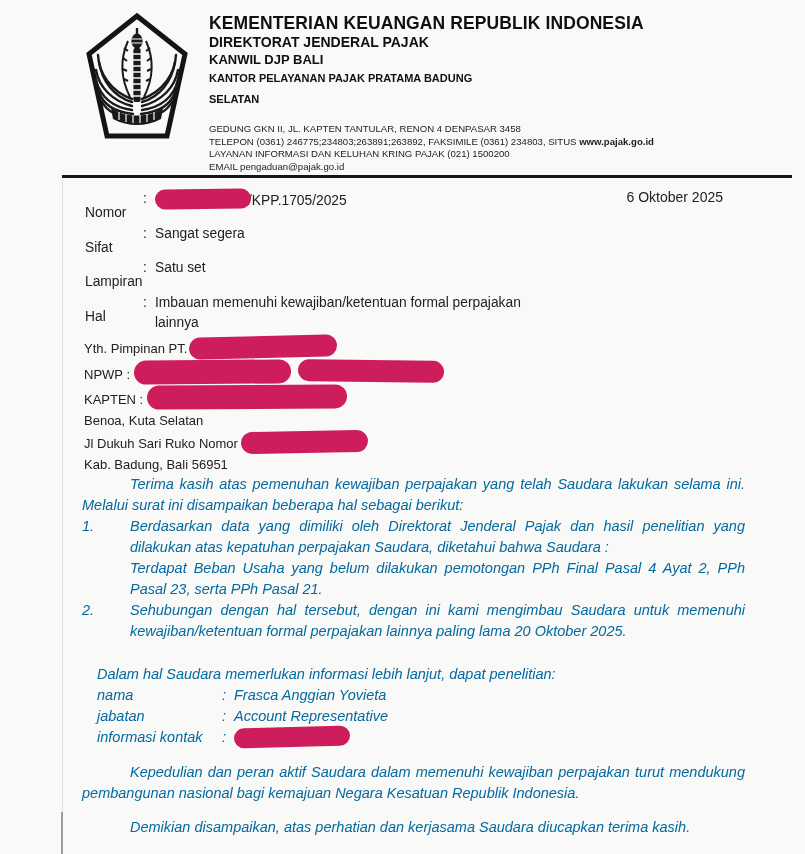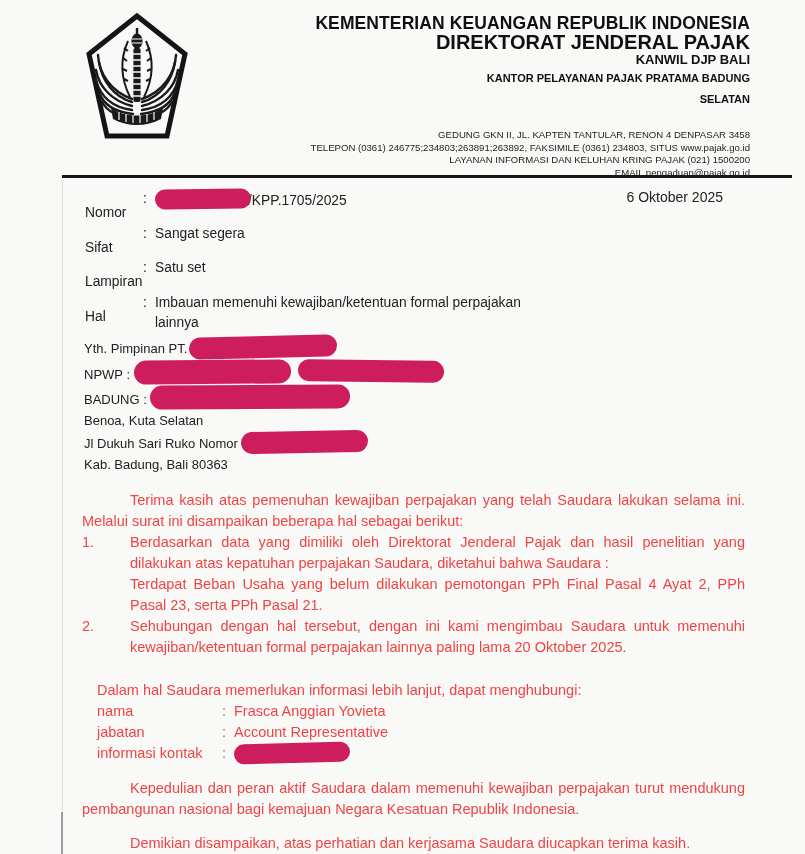--- a/index.html
+++ b/index.html
@@ -3,28 +3,28 @@
 <meta charset="utf-8">
 <style>
   html,body{margin:0;padding:0;background:#f9f9f7;}
   .page{
     position:relative;width:805px;height:854px;background:#f9f9f7;
     font-family:"Liberation Sans","DejaVu Sans",sans-serif;color:#212121;
     overflow:hidden;
   }
   
   .logo{position:absolute;left:84px;top:11px;width:106px;height:132px;}
-  .header-text{position:absolute;left:184px;top:13px;width:566px;text-align:right;color:#101010;}
+  .header-text{position:absolute;left:209px;top:13px;width:566px;text-align:left;color:#101010;}
   .h-ministry{font-size:17.5px;font-weight:bold;letter-spacing:.1px;line-height:20px;}
-  .h-directorate{font-size:20px;font-weight:bold;line-height:18px;}
+  .h-directorate{font-size:14px;font-weight:bold;line-height:18px;}
   .h-region{font-size:13px;font-weight:bold;line-height:17px;}
   .h-office{font-size:11px;font-weight:bold;line-height:21px;white-space:pre-line;}
-  .h-addr{font-size:9.6px;line-height:12.5px;margin-top:19px;color:#1c1c1c;}
+  .h-addr{font-size:9.6px;line-height:12.5px;margin-top:13px;color:#1c1c1c;}
   .h-small{font-size:9.6px;line-height:12.5px;color:#1c1c1c;}
-  .h-bold{font-weight:normal;}
+  .h-bold{font-weight:bold;}
   .rule{position:absolute;left:62px;right:13px;top:175px;border-top:3px solid #161616;}
   .edge-line{position:absolute;left:62px;top:180px;bottom:0;width:1px;background:#e0e0de;}
   .edge-dark{position:absolute;left:61px;top:812px;height:42px;width:2px;background:#9d9d9d;}
   
   .meta{position:absolute;left:85px;top:189px;width:640px;font-size:13.8px;}
   .meta-row{display:flex;line-height:20.5px;}
   .meta-label{width:58px;flex:none;margin-top:14px;}
   .meta-colon{width:12px;flex:none;}
   .meta-value{white-space:pre-line;max-width:450px;}
   .date{position:absolute;right:2px;top:0;font-size:14px;}
@@ -33,21 +33,21 @@
   .b-nomor{width:96px;height:20px;vertical-align:-4px;margin-right:-3px;transform:rotate(-.6deg);}
   .b-pt{width:148px;height:22px;margin-left:2px;transform:rotate(-1.4deg);}
   .b-npwp1{width:157px;height:24px;transform:rotate(-.5deg);}
   .b-npwp2{width:146px;height:22px;margin-left:7px;transform:rotate(.8deg) translateY(-2px);}
   .b-nitku{width:200px;height:24px;transform:rotate(-.4deg);}
   .b-addr{width:127px;height:22px;margin-left:3px;transform:rotate(-1deg);}
   .b-kontak{width:116px;height:20px;vertical-align:-4px;transform:rotate(-1.6deg);}
   
   .recipient{position:absolute;left:84px;top:336px;font-size:13px;line-height:20.5px;}
   
-  .letter-body{position:absolute;left:82px;top:490px;width:663px;font-size:14.5px;line-height:21px;text-align:justify;color:#ef4444;}
+  .letter-body{position:absolute;left:82px;top:474px;width:663px;font-size:14.5px;line-height:21px;text-align:justify;color:#0369a1;font-style:italic;}
   .letter-body p{margin:0;}
   .indent{text-indent:48px;}
   .list-item{display:flex;}
   .list-num{width:15px;flex:none;}
   .list-content{flex:1;text-align:justify;margin-left:33px;}
   .gap-a{height:22px;}
   .gap-b{height:14px;}
   .gap-c{height:13px;}
   .contact-block{margin-left:15px;text-align:left;}
   .contact-row{display:flex;line-height:21px;}
@@ -135,24 +135,24 @@
       <span class="meta-label">Hal</span>
       <span class="meta-colon">:</span>
       <span class="meta-value">Imbauan memenuhi kewajiban/ketentuan formal perpajakan
 lainnya</span>
     </div>
   </div>
 
   <div class="recipient">
     <div><span>Yth. Pimpinan PT.</span><span class="blob b-pt"></span></div>
     <div><span>NPWP :</span> <span class="blob b-npwp1"></span><span class="blob b-npwp2"></span></div>
-    <div><span>BADUNG :</span> <span class="blob b-nitku"></span></div>
+    <div><span>KAPTEN :</span> <span class="blob b-nitku"></span></div>
     <div>Benoa, Kuta Selatan</div>
     <div><span>Jl Dukuh Sari Ruko Nomor</span><span class="blob b-addr"></span></div>
-    <div>Kab. Badung, Bali 80363</div>
+    <div>Kab. Badung, Bali 56951</div>
   </div>
 
   <div class="letter-body">
     <p class="indent">Terima kasih atas pemenuhan kewajiban perpajakan yang telah Saudara lakukan selama ini. Melalui surat ini disampaikan beberapa hal sebagai berikut:</p>
 
     <div class="list-item">
       <span class="list-num">1.</span>
       <div class="list-content">
         <p>Berdasarkan data yang dimiliki oleh Direktorat Jenderal Pajak dan hasil penelitian yang dilakukan atas kepatuhan perpajakan Saudara, diketahui bahwa Saudara :</p>
         <p>Terdapat Beban Usaha yang belum dilakukan pemotongan PPh Final Pasal 4 Ayat 2, PPh Pasal 23, serta PPh Pasal 21.</p>
@@ -161,21 +161,21 @@
     <div class="list-item">
       <span class="list-num">2.</span>
       <div class="list-content">
         <p>Sehubungan dengan hal tersebut, dengan ini kami mengimbau Saudara untuk memenuhi kewajiban/ketentuan formal perpajakan lainnya paling lama 20 Oktober 2025.</p>
       </div>
     </div>
 
     <div class="gap-a"></div>
 
     <div class="contact-block">
-      <p>Dalam hal Saudara memerlukan informasi lebih lanjut, dapat menghubungi:</p>
+      <p>Dalam hal Saudara memerlukan informasi lebih lanjut, dapat penelitian:</p>
       <div class="contact-row">
         <span class="c-label">nama</span>
         <span class="c-colon">:</span>
         <span>Frasca Anggian Yovieta</span>
       </div>
       <div class="contact-row">
         <span class="c-label">jabatan</span>
         <span class="c-colon">:</span>
         <span>Account Representative</span>
       </div>

